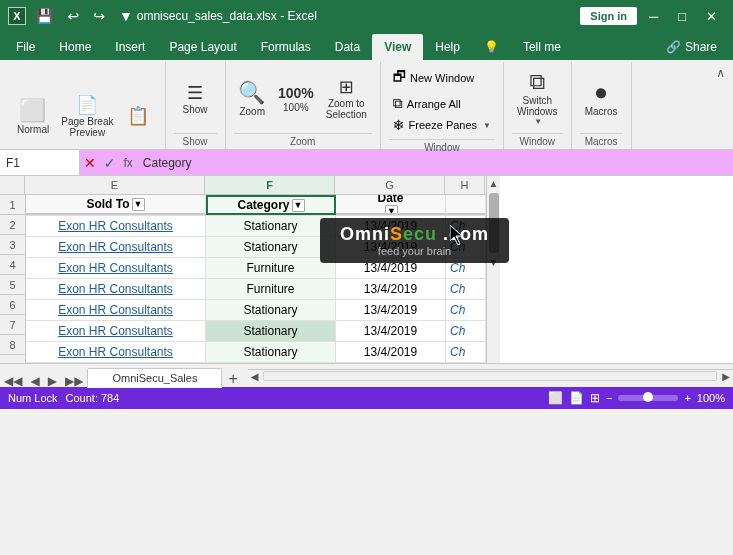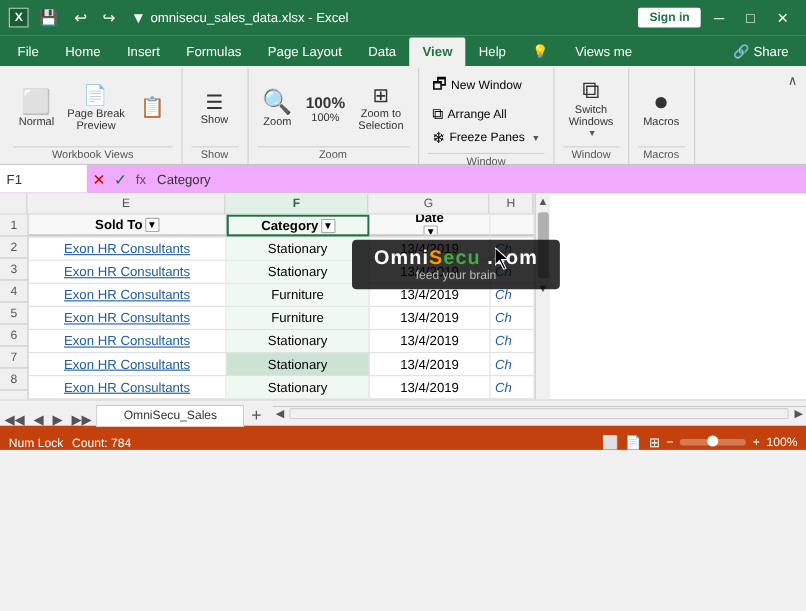--- a/index.html
+++ b/index.html
@@ -189,25 +189,25 @@
       border-left: 1px solid #c8c8c8;
       display: flex;
       flex-direction: column;
       align-items: center;
     }
     .scroll-arrow { font-size: 10px; color: #555; padding: 2px; cursor: pointer; }
     .scroll-thumb { width: 10px; height: 60px; background: #b0b0b0; border-radius: 3px; margin: 2px; }
 
     
     .status-bar {
-      background: #c2410c;
+      background: #6d28d9;
       color: white;
       height: 22px;
       display: flex;
-      align-items: flex-end;
+      align-items: center;
       padding: 0 8px;
       justify-content: space-between;
       font-size: 11px;
     }
     .status-left { display: flex; gap: 8px; }
     .status-right { display: flex; align-items: center; gap: 6px; }
     .status-view-btn { color: white; font-size: 12px; cursor: pointer; }
     .sheet-tab {
       padding: 3px 24px;
       font-size: 11px;
@@ -264,48 +264,47 @@
     <span class="win-btn">─</span>
     <span class="win-btn">□</span>
     <span class="win-btn">✕</span>
   </div>
 </div>
 
 <div class="ribbon-tabs">
   <div class="ribbon-tab">File</div>
   <div class="ribbon-tab">Home</div>
   <div class="ribbon-tab">Insert</div>
+  <div class="ribbon-tab">Page Layout</div>
   <div class="ribbon-tab">Formulas</div>
-  <div class="ribbon-tab">Page Layout</div>
   <div class="ribbon-tab">Data</div>
   <div class="ribbon-tab active">View</div>
   <div class="ribbon-tab">Help</div>
   <div class="ribbon-tab">💡</div>
-  <div class="ribbon-tab">Views me</div>
+  <div class="ribbon-tab">Tell me</div>
   <div class="ribbon-tab" style="margin-left:auto;">🔗 Share</div>
 </div>
 
 <div class="ribbon">
 
   <div class="ribbon-group">
     <div class="ribbon-group-content">
       <div class="ribbon-btn large">
         <span class="ribbon-btn-icon">⬜</span>
         <span class="ribbon-btn-label">Normal</span>
       </div>
       <div class="ribbon-btn large" style="min-width:50px;">
         <span class="ribbon-btn-icon" style="font-size:18px;">📄</span>
         <span class="ribbon-btn-label">Page Break<br>Preview</span>
       </div>
       <div class="ribbon-btn large">
         <span class="ribbon-btn-icon" style="font-size:18px;">📋</span>
         <span class="ribbon-btn-label"></span>
       </div>
     </div>
-    <div class="ribbon-group-label">Workbook Views</div>
   </div>
 
   <div class="ribbon-group">
     <div class="ribbon-group-content">
       <div class="ribbon-btn large">
         <span class="ribbon-btn-icon" style="font-size:18px;">☰</span>
         <span class="ribbon-btn-label">Show</span>
       </div>
     </div>
     <div class="ribbon-group-label">Show</div>

